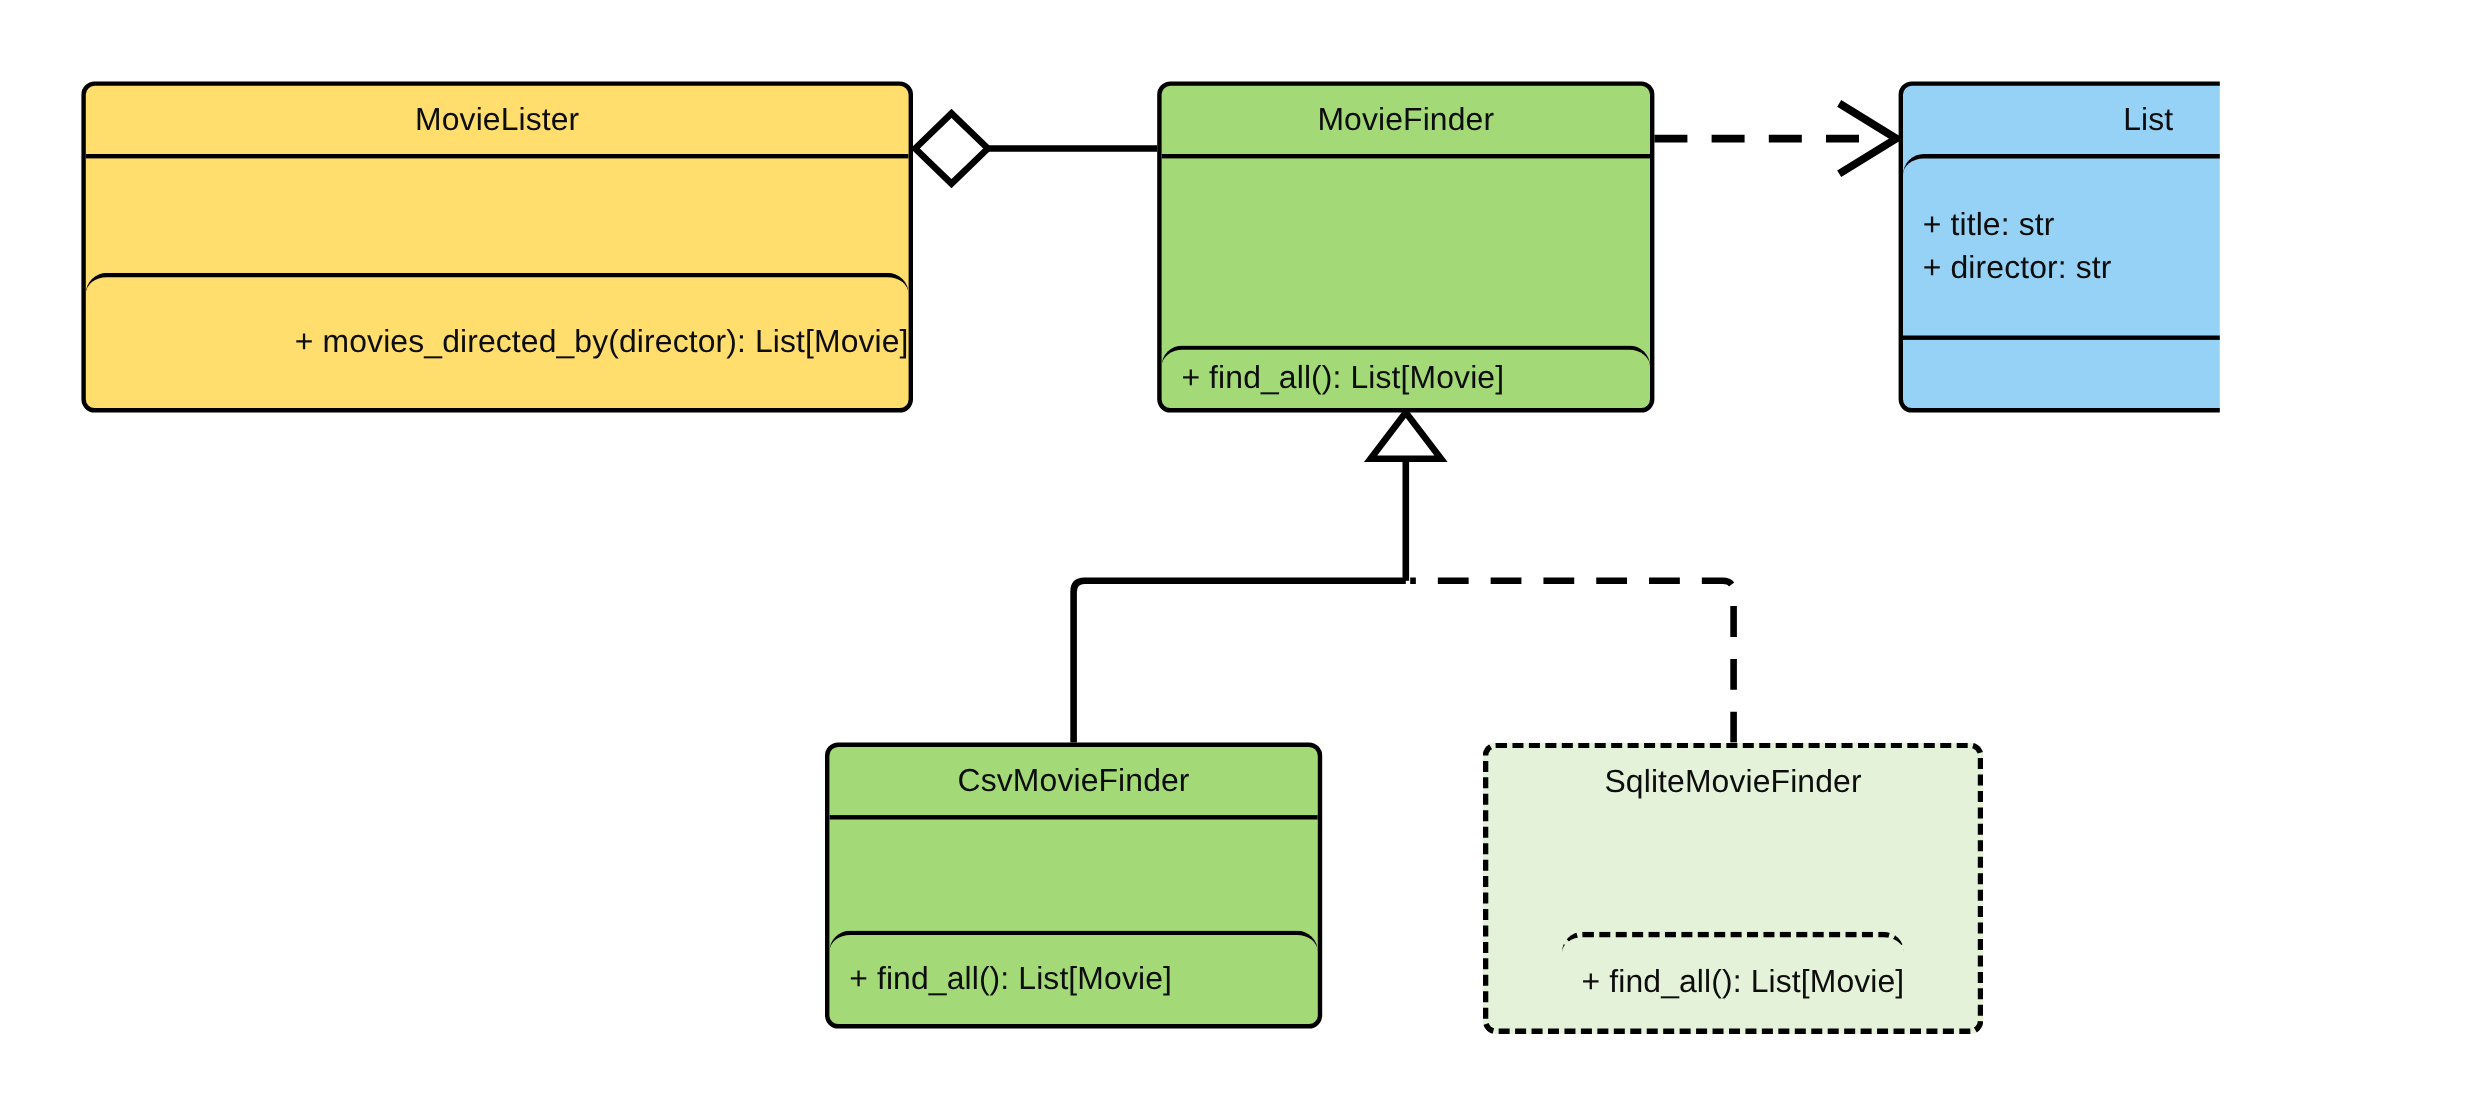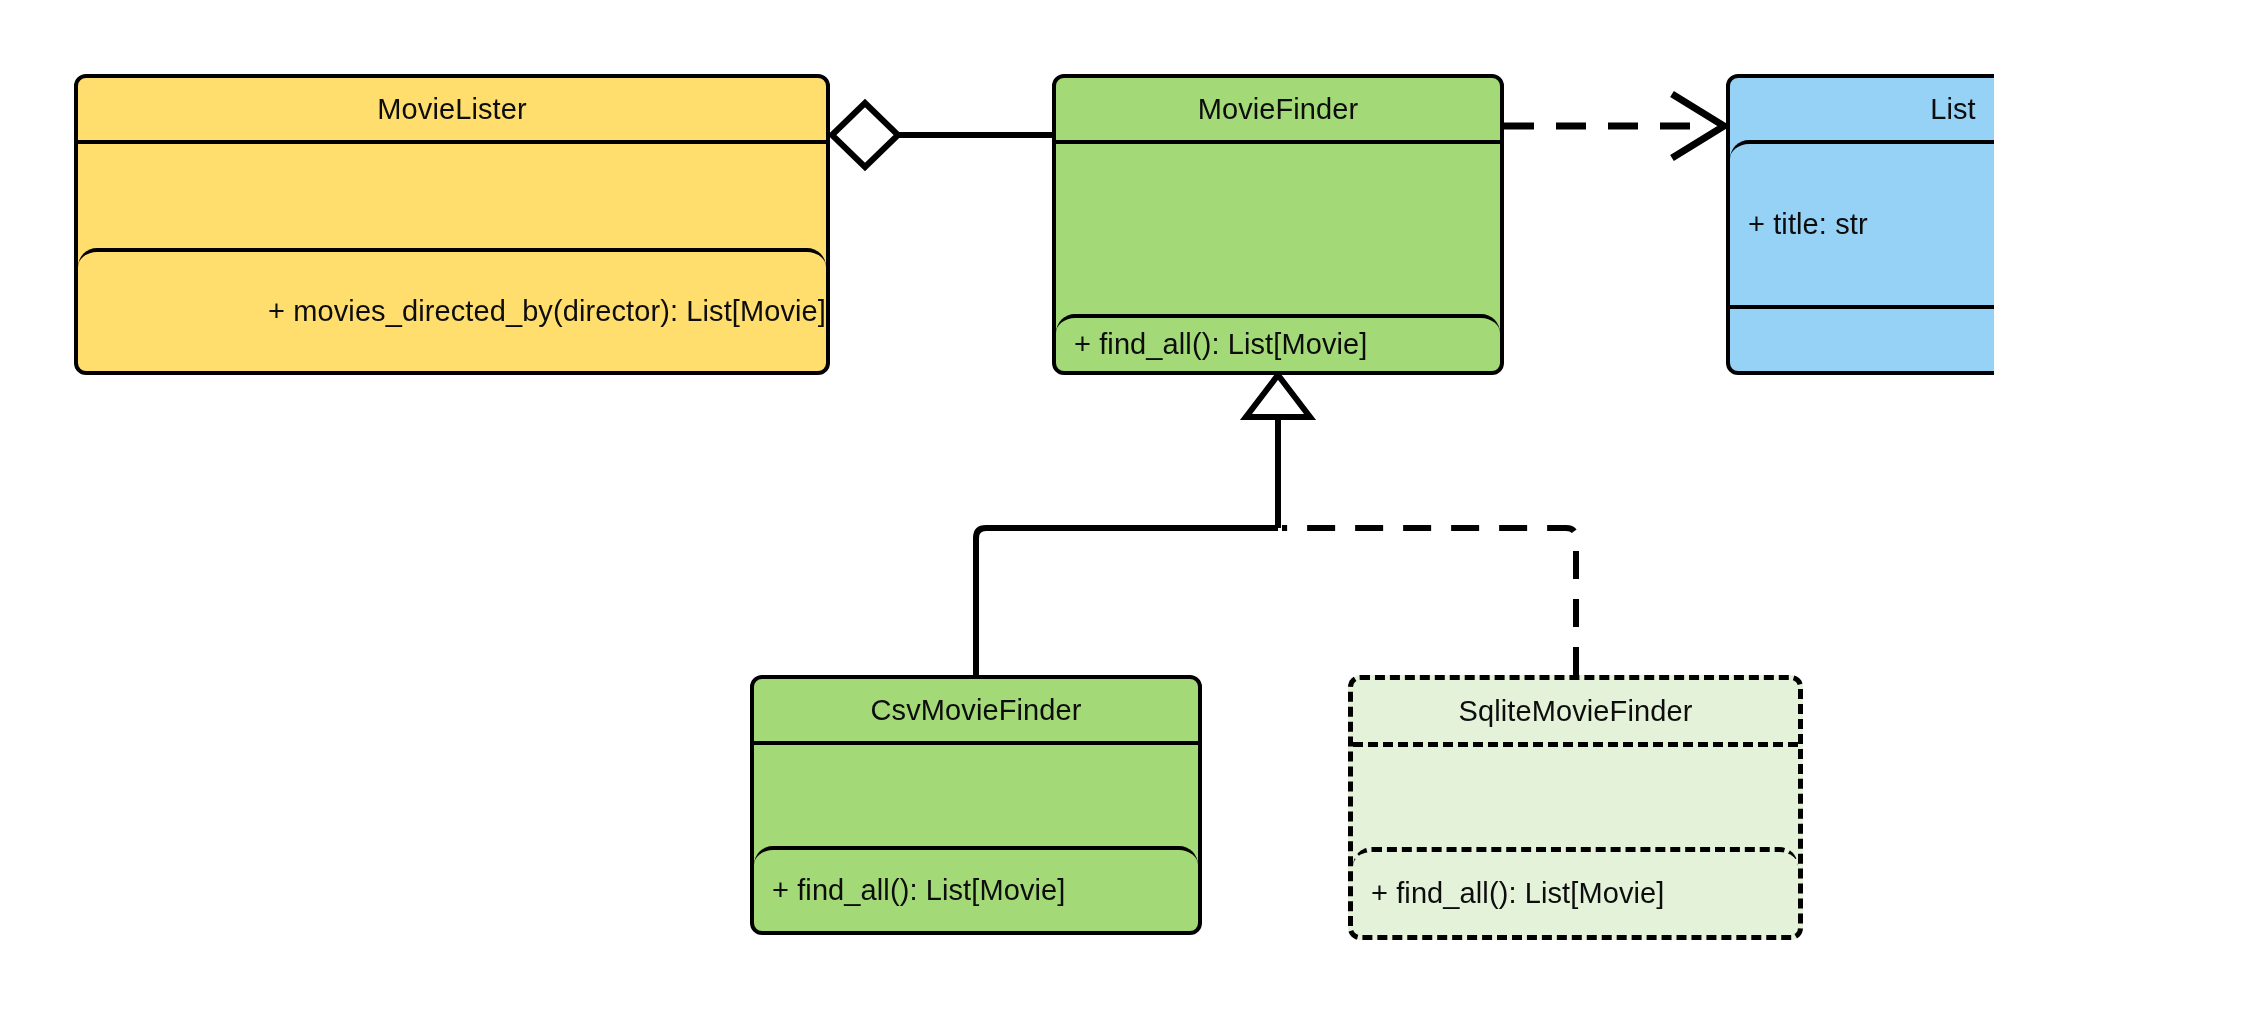--- a/index.html
+++ b/index.html
@@ -10,20 +10,21 @@
   }
   body {
     font-family: "Liberation Sans", sans-serif;
   }
   #canvas {
     position: relative;
     width: 1994px;
     height: 1011px;
     background: #ffffff;
     overflow: hidden;
+    padding-left: 24px;
   }
   #edge-layer {
     position: absolute;
     left: 0;
     top: 0;
     width: 2250px;
     height: 1011px;
     pointer-events: none;
   }
   .uml-class {
@@ -32,20 +33,21 @@
     border: 4px solid #000000;
     border-radius: 12px;
     display: flex;
     flex-direction: column;
     overflow: hidden;
     z-index: 2;
   }
   .uml-class.dashed {
     border-style: dashed;
     border-width: 5px;
+    align-items: center;
   }
   .compartment {
     box-sizing: border-box;
     display: flex;
     flex-direction: column;
     justify-content: center;
     overflow: hidden;
   }
   .compartment.sep {
     border-top: 4px solid #000000;
@@ -121,20 +123,21 @@
       <div class="member">+ find_all(): List[Movie]</div>
     </div>
   </div>
 
   <div class="uml-class" id="cls-movie" style="left:1726px; top:74px; width:454px; height:301px; background:#95d2f5;">
     <div class="compartment" style="height:62px; flex:0 0 62px;">
       <div class="class-name">List</div>
     </div>
     <div class="compartment sep members-block" style="height:165px; flex:0 0 165px;">
       <div class="member">+ title: str</div>
+      <div class="member">+ director: str</div>
     </div>
     <div class="compartment sep" style="flex:1 1 auto;"></div>
   </div>
 
   <div class="uml-class" id="cls-csv-movie-finder" style="left:750px; top:675px; width:452px; height:260px; background:#a3d977;">
     <div class="compartment" style="height:62px; flex:0 0 62px;">
       <div class="class-name">CsvMovieFinder</div>
     </div>
     <div class="compartment sep" style="height:105px; flex:0 0 105px;"></div>
     <div class="compartment sep members-block" style="flex:1 1 auto;">

